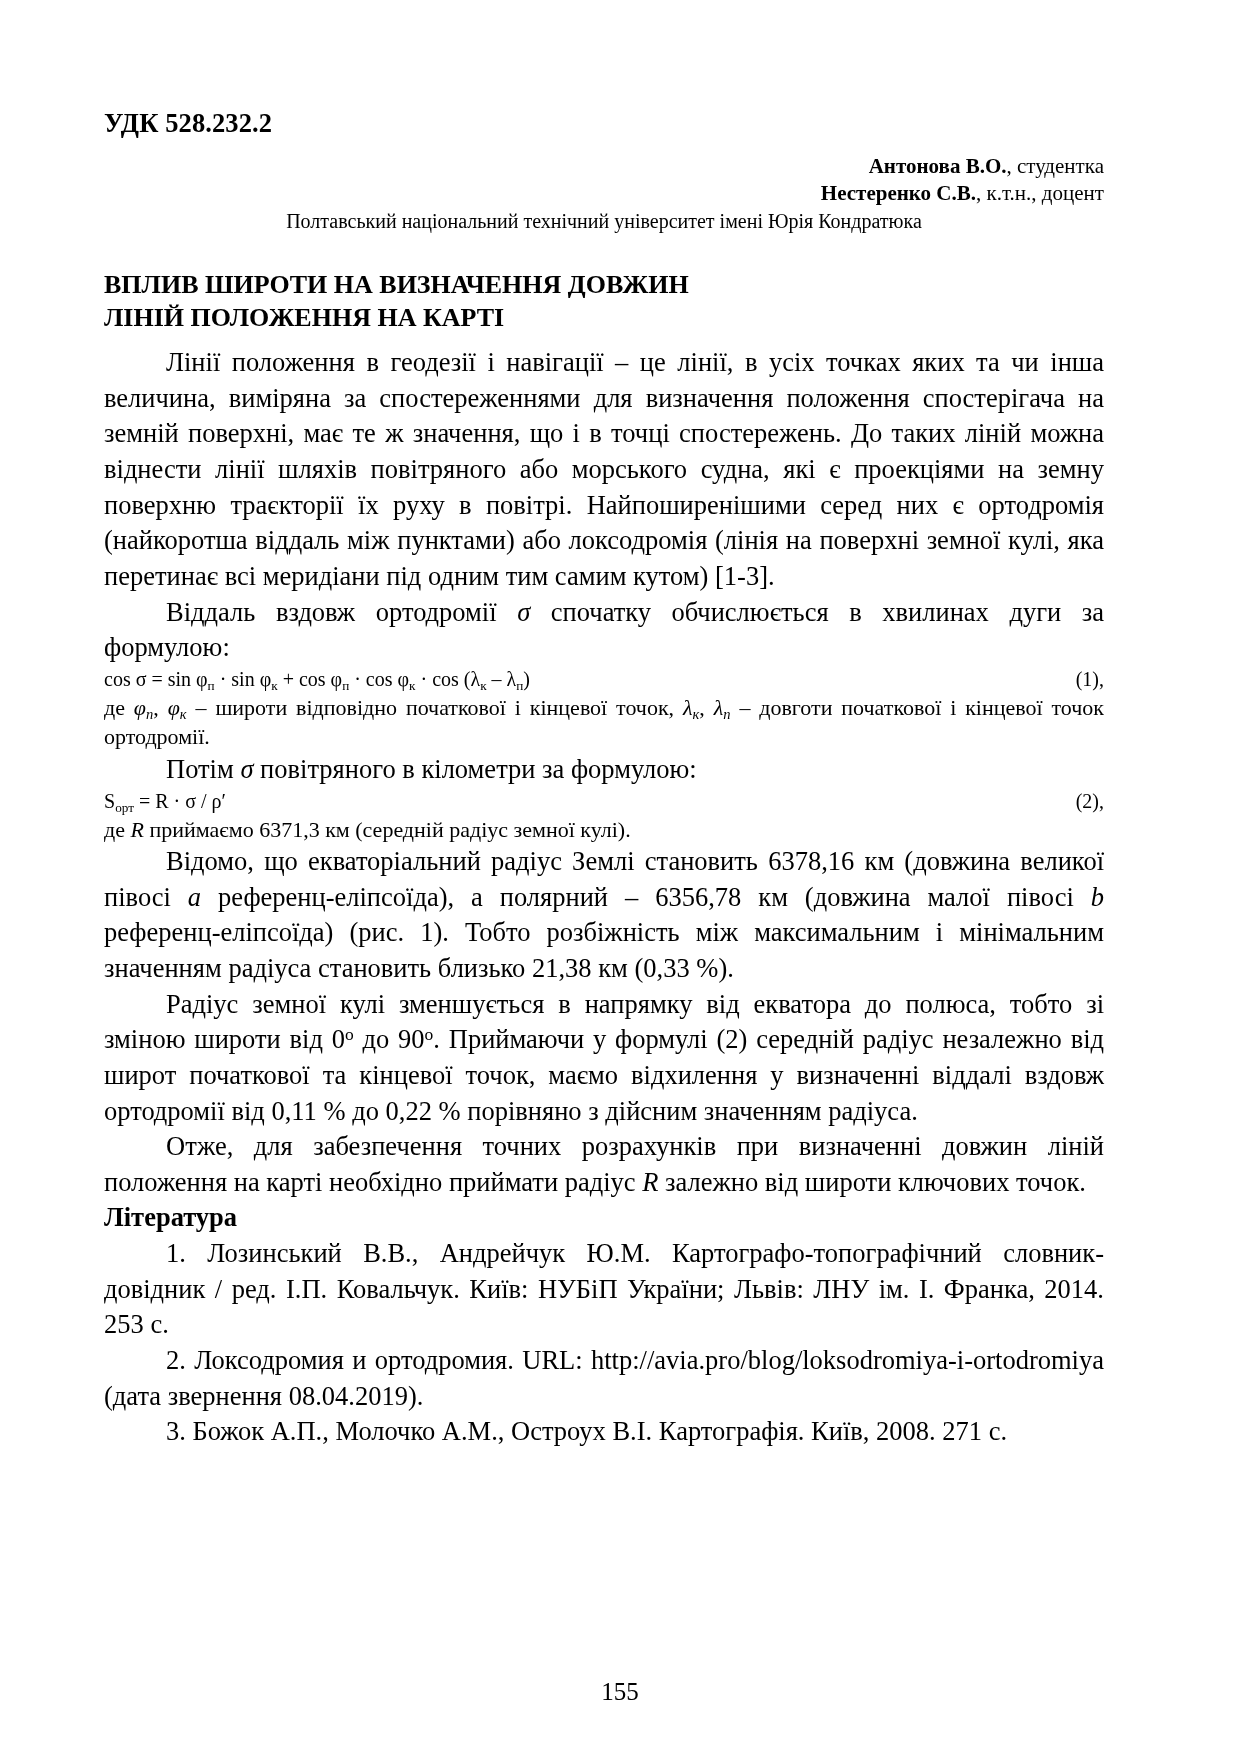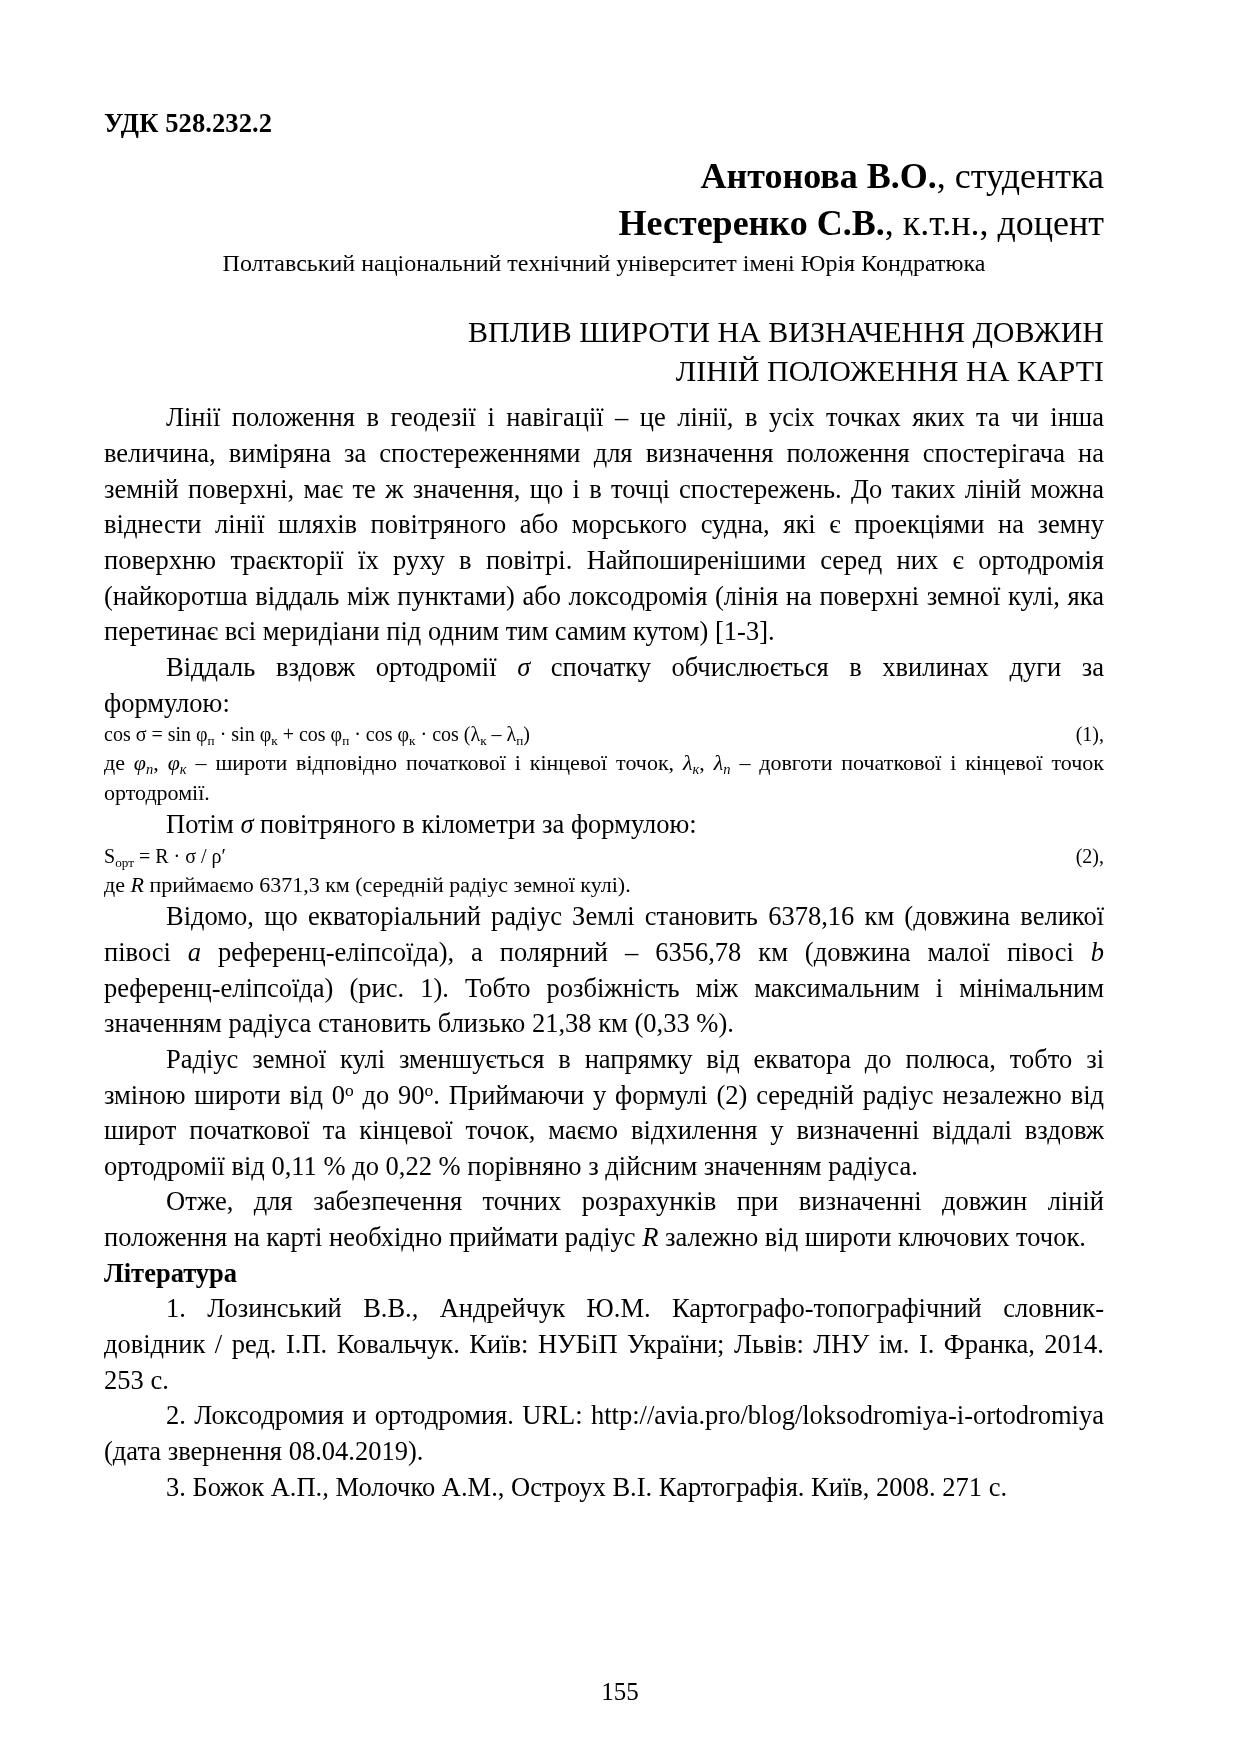--- a/index.html
+++ b/index.html
@@ -29,39 +29,39 @@
   
   .udk {
     font-size: 26.5px;
     font-weight: bold;
     line-height: 1.16;
     margin: 0 0 14px 0;
     letter-spacing: 0.1px;
   }
   .author-line {
     text-align: right;
-    font-size: 36px;
+    font-size: 21px;
     line-height: 1.32;
     margin: 0;
   }
   .author-line .name {
     font-weight: bold;
   }
   .affiliation {
     text-align: center;
-    font-size: 24px;
+    font-size: 20px;
     line-height: 1.32;
     margin: 0;
   }
 
   
   .doc-title {
-    text-align: right;
-    font-size: 30px;
-    font-weight: normal;
+    text-align: left;
+    font-size: 26px;
+    font-weight: bold;
     line-height: 1.3;
     margin: 33px 0 10px 0;
     text-transform: uppercase;
   }
   .doc-title .tl {
     display: block;
   }
 
   
   p.body {

